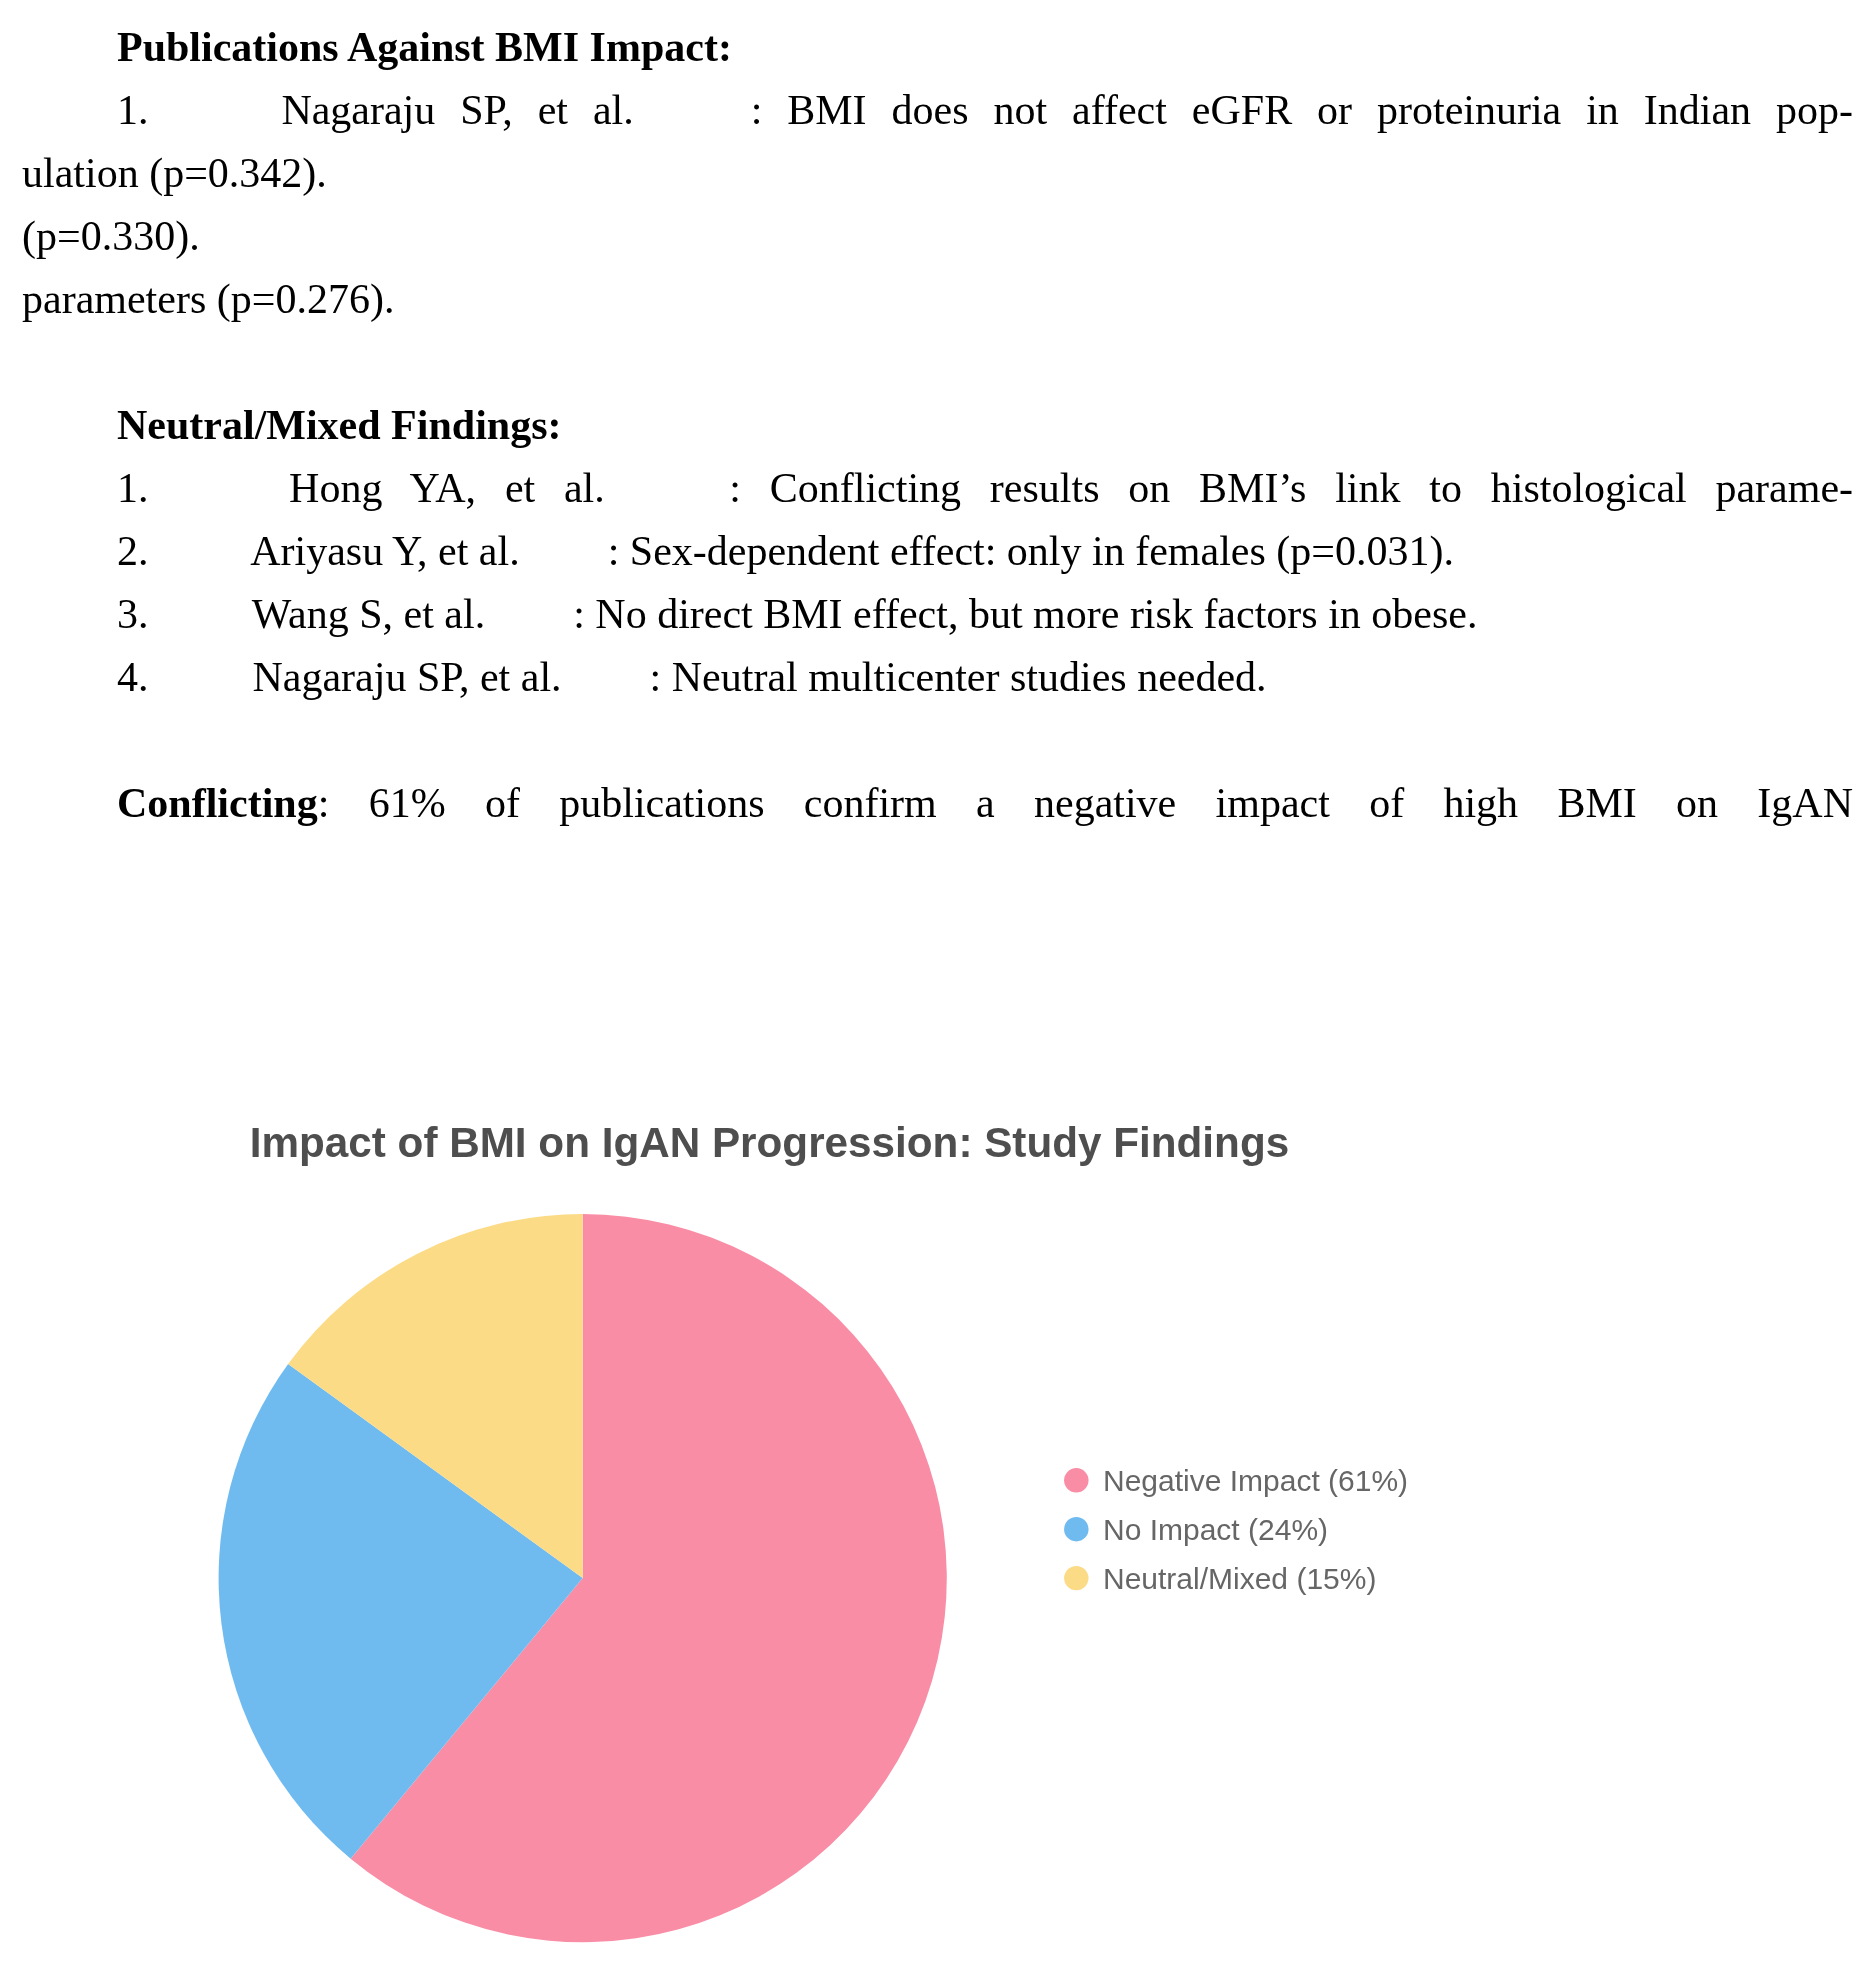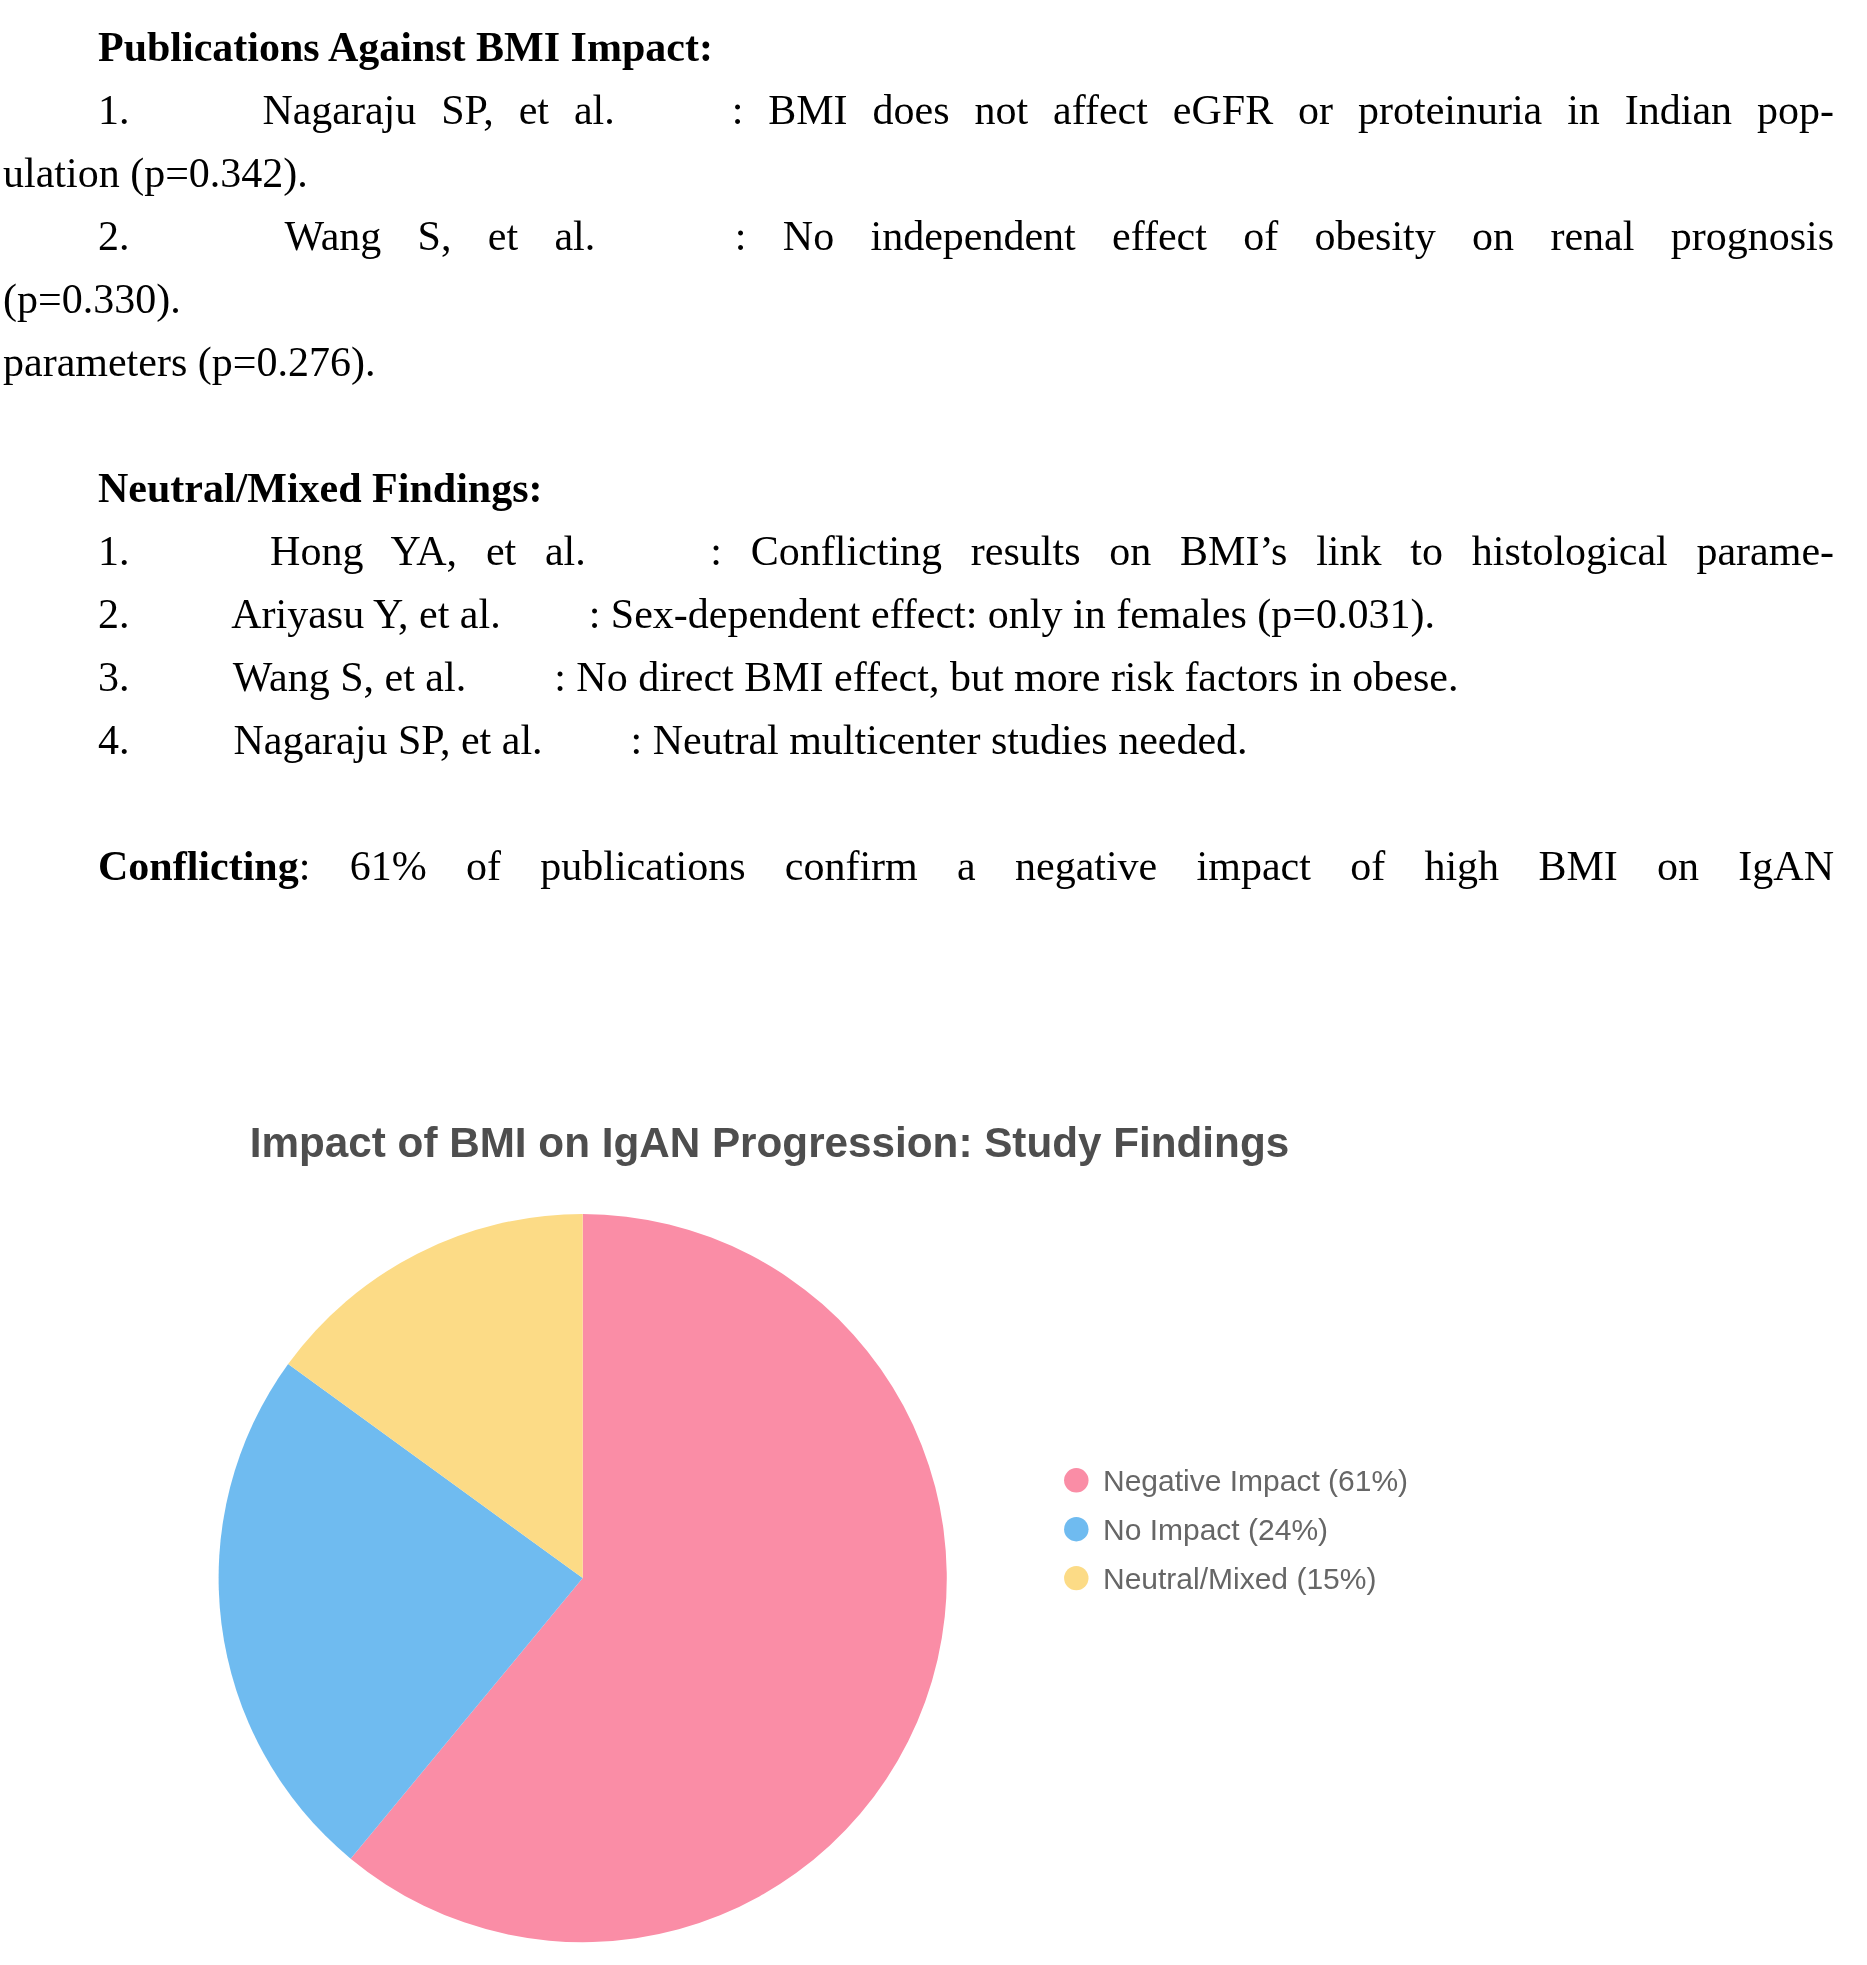--- a/index.html
+++ b/index.html
@@ -3,21 +3,21 @@
 <meta charset="utf-8">
 <style>
   html, body { margin: 0; padding: 0; background: #ffffff; }
   body {
     width: 1868px; height: 1965px;
     position: relative; overflow: hidden;
     font-family: "Liberation Serif", "DejaVu Serif", serif;
     color: #000;
   }
   .doc {
-    position: absolute; left: 3px; top: 15.6px; width: 1831px;
+    position: absolute; left: 22px; top: 15.6px; width: 1831px;
     font-size: 42px; line-height: 63px;
   }
   .line { height: 63px; }
   .indent { padding-left: 95px; }
   .bold { font-weight: bold; }
   .just { text-align: justify; text-align-last: justify; }
   .tab { display: inline-block; height: 0.6px; vertical-align: baseline; }
   .t1 { width: 83px; }
   .t2 { width: 67px; }
   .blank { }
@@ -42,21 +42,20 @@
 
 <main>
 
   <section class="doc">
 
     <div class="line indent bold">Publications Against BMI Impact:</div>
 
     <div class="line indent just"><span>1.</span> <span class="tab t1"></span> <span>Nagaraju SP, et al.</span> <span class="tab t2"></span> <span>: BMI does not affect eGFR or proteinuria in Indian pop-</span></div>
     <div class="line">ulation (p=0.342).</div>
 
-    <div class="line indent just"><span>2.</span> <span class="tab t1"></span> <span>Wang S, et al.</span> <span class="tab t2"></span> <span>: No independent effect of obesity on renal prognosis</span></div>
     <div class="line">(p=0.330).</div>
 
     <div class="line">parameters (p=0.276).</div>
 
     <div class="line blank"></div>
 
     <div class="line indent bold">Neutral/Mixed Findings:</div>
 
     <div class="line indent just"><span>1.</span> <span class="tab t1"></span> <span>Hong YA, et al.</span> <span class="tab t2"></span> <span>: Conflicting results on BMI’s link to histological parame-</span></div>
 

